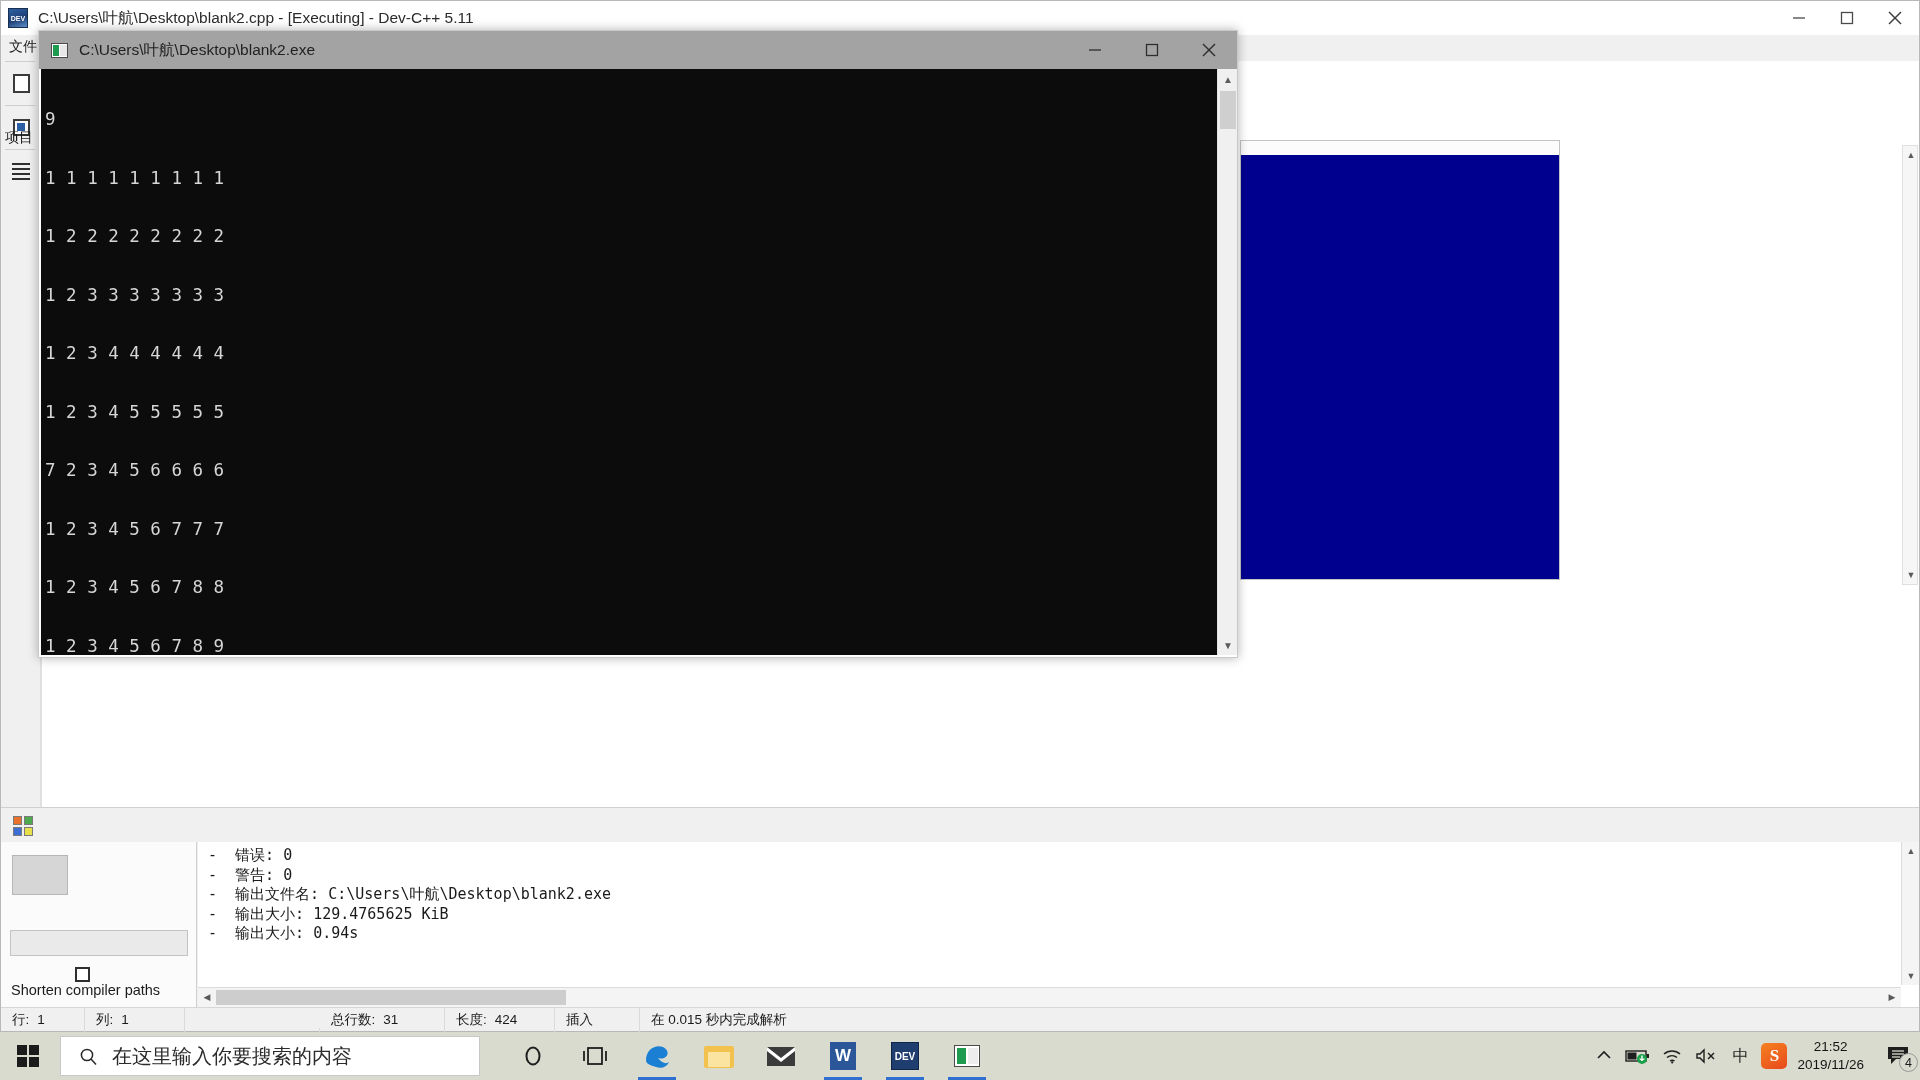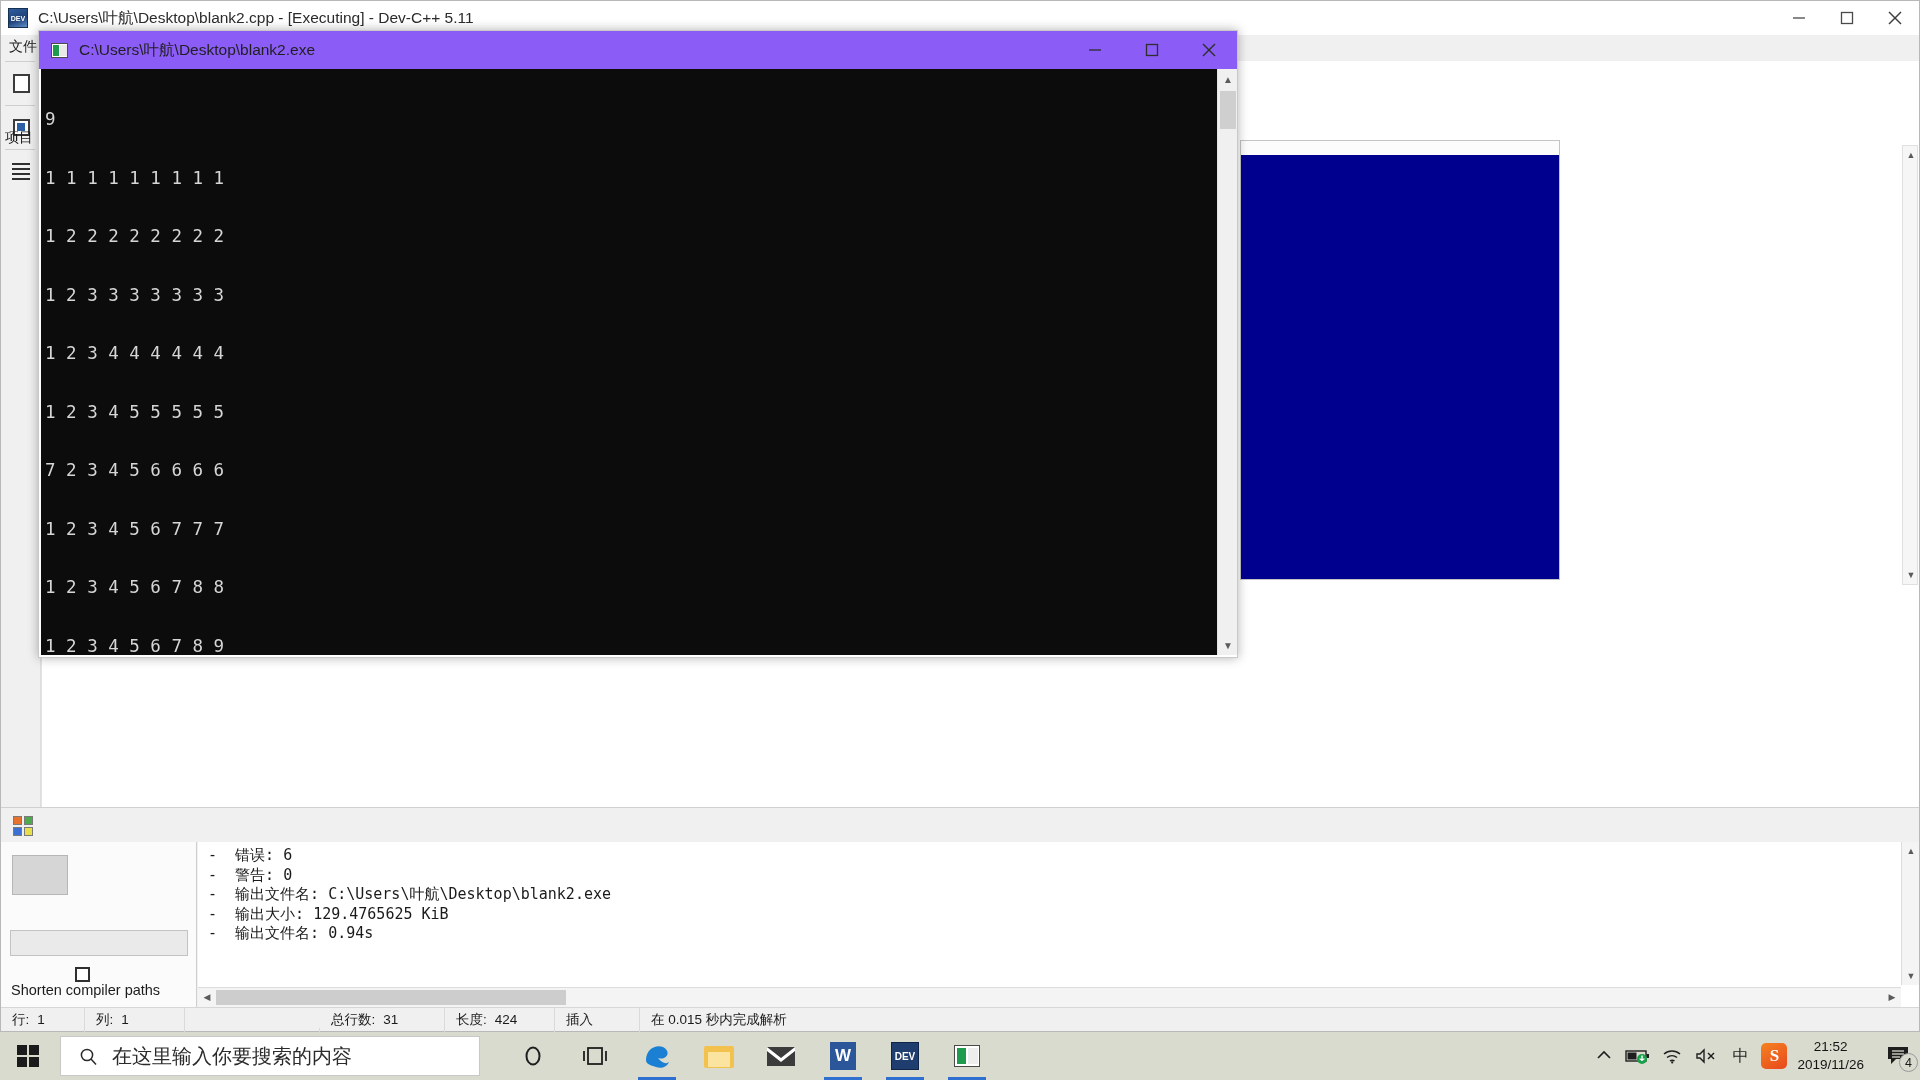--- a/index.html
+++ b/index.html
@@ -164,21 +164,21 @@
 
   
   .console-window {
     position: absolute; left: 38px; top: 30px; width: 1200px; height: 628px;
     background: #ffffff;
     border: 1px solid #c9c9c9;
     box-shadow: 0 0 10px rgba(0,0,0,0.30);
   }
   .console-titlebar {
     position: absolute; left: 0; top: 0; width: 100%; height: 38px;
-    background: #8b5cf6; display: flex; align-items: center;
+    background: #a3a3a3; display: flex; align-items: center;
   }
   .cmd-icon {
     width: 17px; height: 15px; margin-left: 12px; margin-right: 11px;
     background: #ffffff; border: 1px solid #4a4a4a; position: relative; flex:0 0 auto;
   }
   .cmd-icon::before {
     content:''; position:absolute; left:1px; top:1px; width: 6px; height: 11px; background:#1f9b4f;
   }
   .cmd-icon::after {
     content:''; position:absolute; left:8px; top:1px; width: 7px; height: 11px; background:#e8e8e8;
@@ -343,25 +343,25 @@
         <div class="bp-box-top"></div>
         <div class="bp-input" title=""></div>
         <div class="bp-check-row">
           <div class="bp-check"></div>
           <div class="bp-check-label">Shorten compiler paths</div>
         </div>
       </div>
 
       <div class="bp-log">
         <div class="bp-log-inner">
-          <div class="log-line">-  错误: 6</div>
+          <div class="log-line">-  错误: 0</div>
           <div class="log-line">-  警告: 0</div>
           <div class="log-line">-  输出文件名: C:\Users\叶航\Desktop\blank2.exe</div>
           <div class="log-line">-  输出大小: 129.4765625 KiB</div>
-          <div class="log-line">-  输出文件名: 0.94s</div>
+          <div class="log-line">-  输出大小: 0.94s</div>
         </div>
       </div>
 
       <div class="log-vscroll">
         <div class="sb-arrow" style="top:0;left:0;">▲</div>
         <div class="sb-arrow" style="bottom:0;left:0;">▼</div>
       </div>
       <div class="log-hscroll">
         <div class="sb-arrow" style="left:0;top:0;">◀</div>
         <div class="sb-arrow" style="right:0;top:0;">▶</div>

